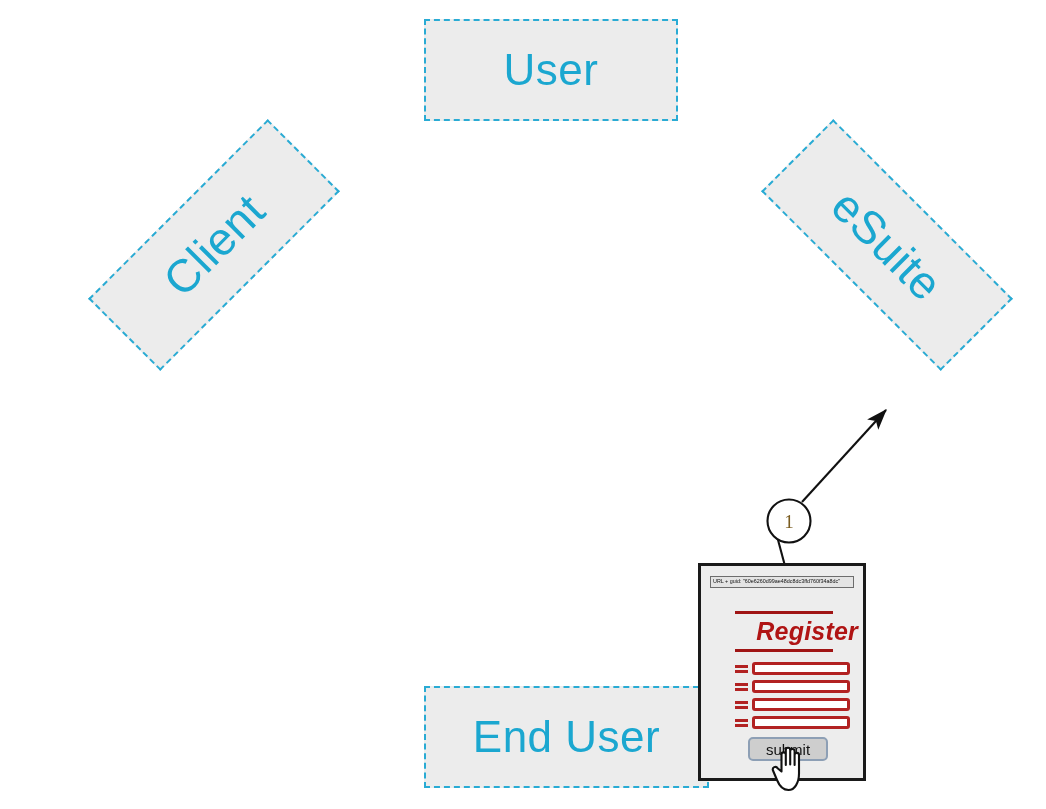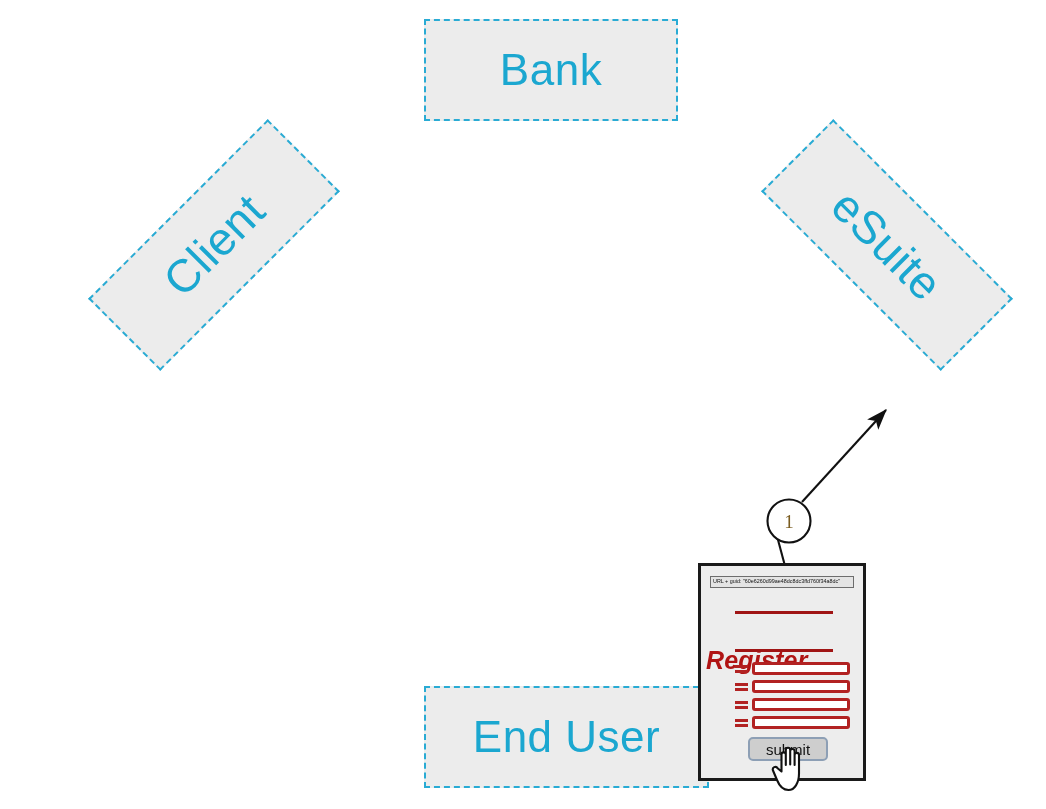--- a/index.html
+++ b/index.html
@@ -114,29 +114,28 @@
     background: #A01515;
   }
   #rule-top    { top: 40px; }
   #rule-bottom { top: 78px; }
 
   #doc-title {
     position: absolute;
     left: 0;
     right: 0;
     top: 44px;
-    text-align: left;
+    text-align: right;
     font-family: "Liberation Sans", sans-serif;
     font-style: italic;
     font-weight: 700;
     font-size: 25px;
     line-height: 32px;
     color: #B01414;
     letter-spacing: 0.2px;
-    margin-top: 29px;
   }
 
   #fields {
     position: absolute;
     left: 0;
     right: 0;
     top: 91px;
   }
   .field-row {
     display: flex;
@@ -189,21 +188,21 @@
     height: 52px;
     pointer-events: none;
   }
 </style>
 </head>
 <body>
 
 <div id="canvas">
 
   <div class="lane" id="lane-bank">
-    <span class="lane-label">Bank</span>
+    <span class="lane-label">User</span>
   </div>
 
   <div class="lane" id="lane-client">
     <span class="lane-label">Client</span>
   </div>
 
   <div class="lane" id="lane-esuite">
     <span class="lane-label">eSuite</span>
   </div>
 

